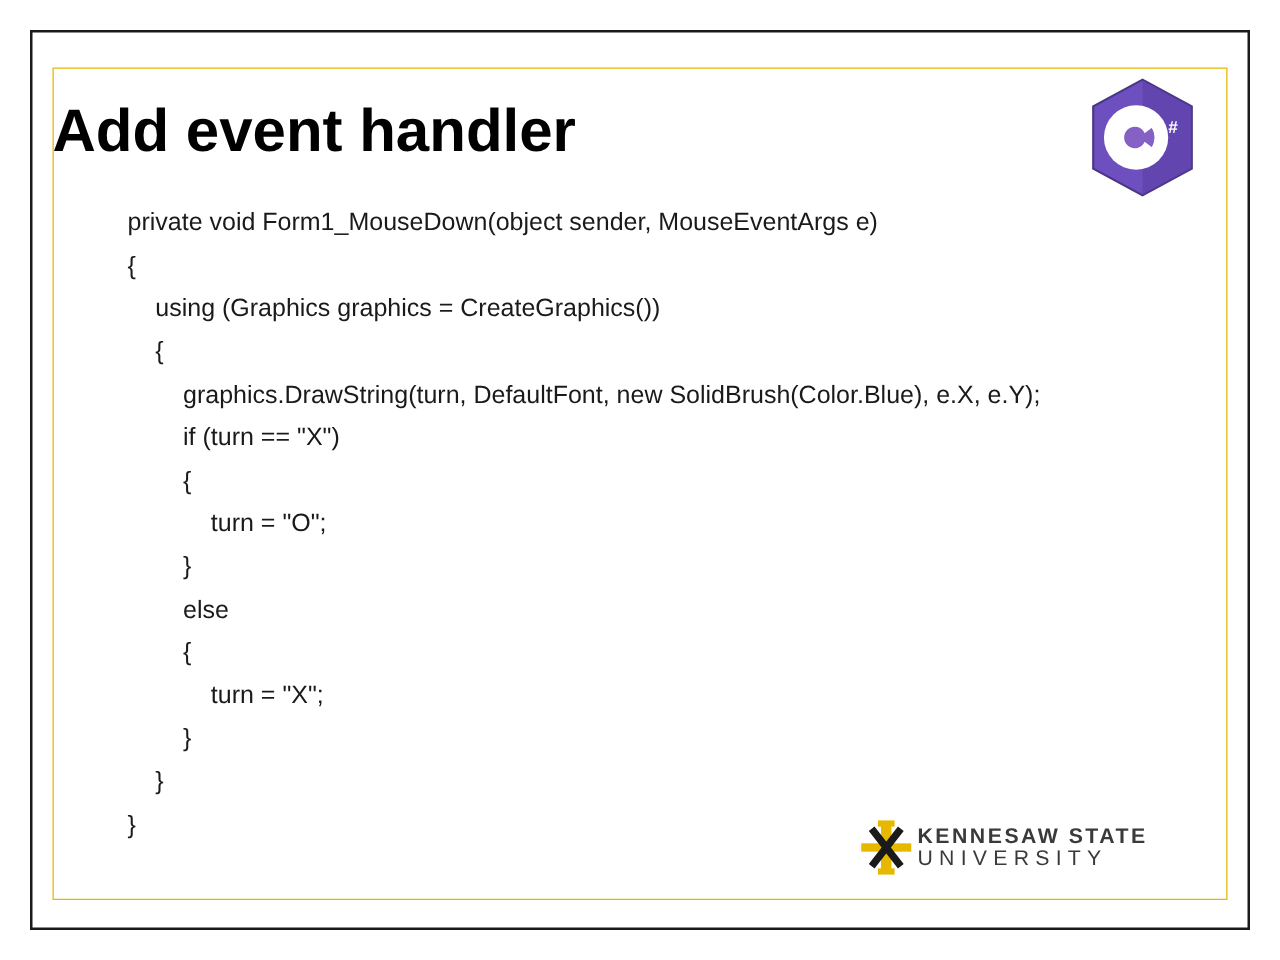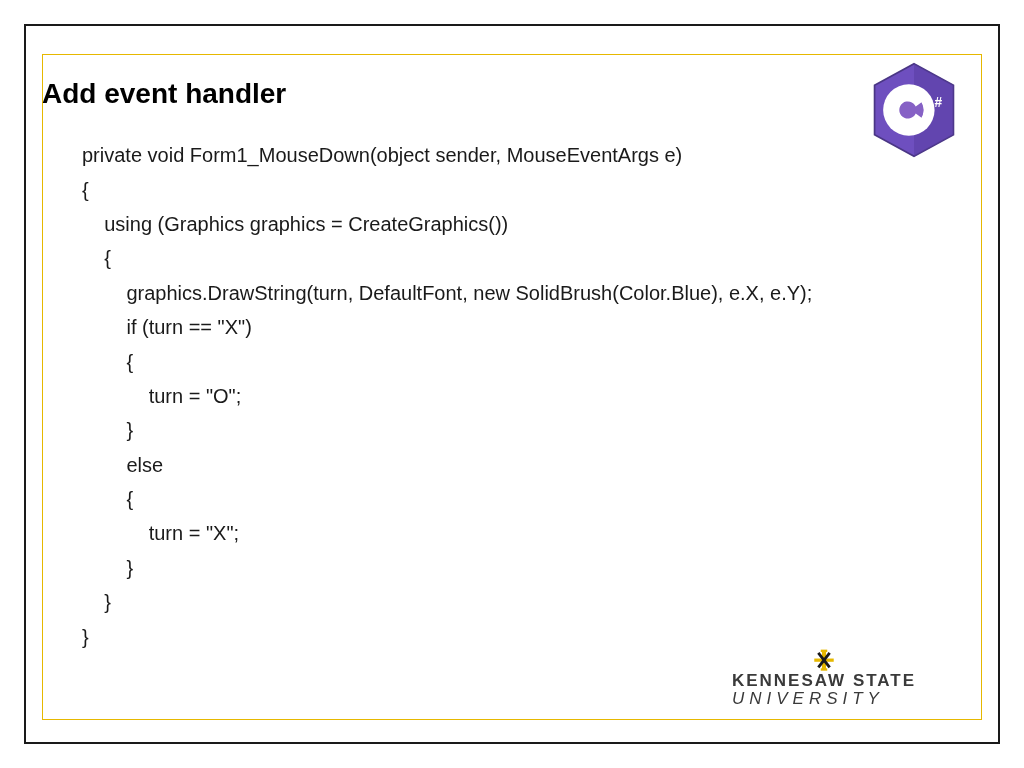--- a/index.html
+++ b/index.html
@@ -28,73 +28,71 @@
     border: 1.5px solid #e6b800;
   }
   .content {
     position: absolute;
     left: 42px;
     top: 78px;
     right: 42px;
     bottom: 48px;
   }
   h1.title {
-    font-size: 28px;
+    font-size: 48px;
     font-weight: 700;
     color: #000;
     margin-bottom: 28px;
     line-height: 1.15;
   }
   .lead {
     font-size: 20px;
     font-weight: 700;
     color: #1a1a1a;
     margin-bottom: 10px;
   }
   .code-block {
     font-size: 20px;
     color: #1a1a1a;
     line-height: 1.72;
     white-space: pre;
     font-family: Arial, Helvetica, sans-serif;
-    padding-left: 40px;
+    padding-left: 60px;
   }
   .csharp-logo {
     position: absolute;
     top: 62px;
     right: 66px;
     width: 88px;
     height: 96px;
   }
   .ksu-logo {
     position: absolute;
     bottom: 60px;
     right: 60px;
     width: 280px;
     height: 60px;
     display: flex;
     align-items: center;
-    flex-direction: column;
   }
   .ksu-text {
     line-height: 1.05;
     font-family: Arial, sans-serif;
   }
   .ksu-text .line1 {
     font-size: 17px;
     font-weight: 800;
     letter-spacing: 2px;
     color: #3a3a3a;
   }
   .ksu-text .line2 {
     font-size: 17px;
     font-weight: 300;
     letter-spacing: 5px;
     color: #3a3a3a;
-    font-style: italic;
   }
 </style>
 </head>
 <body>
 
 <div class="outer-frame"></div>
 <div class="inner-frame"></div>
 
 <div class="csharp-logo">
   <svg viewBox="0 0 100 112" width="88" height="96">

